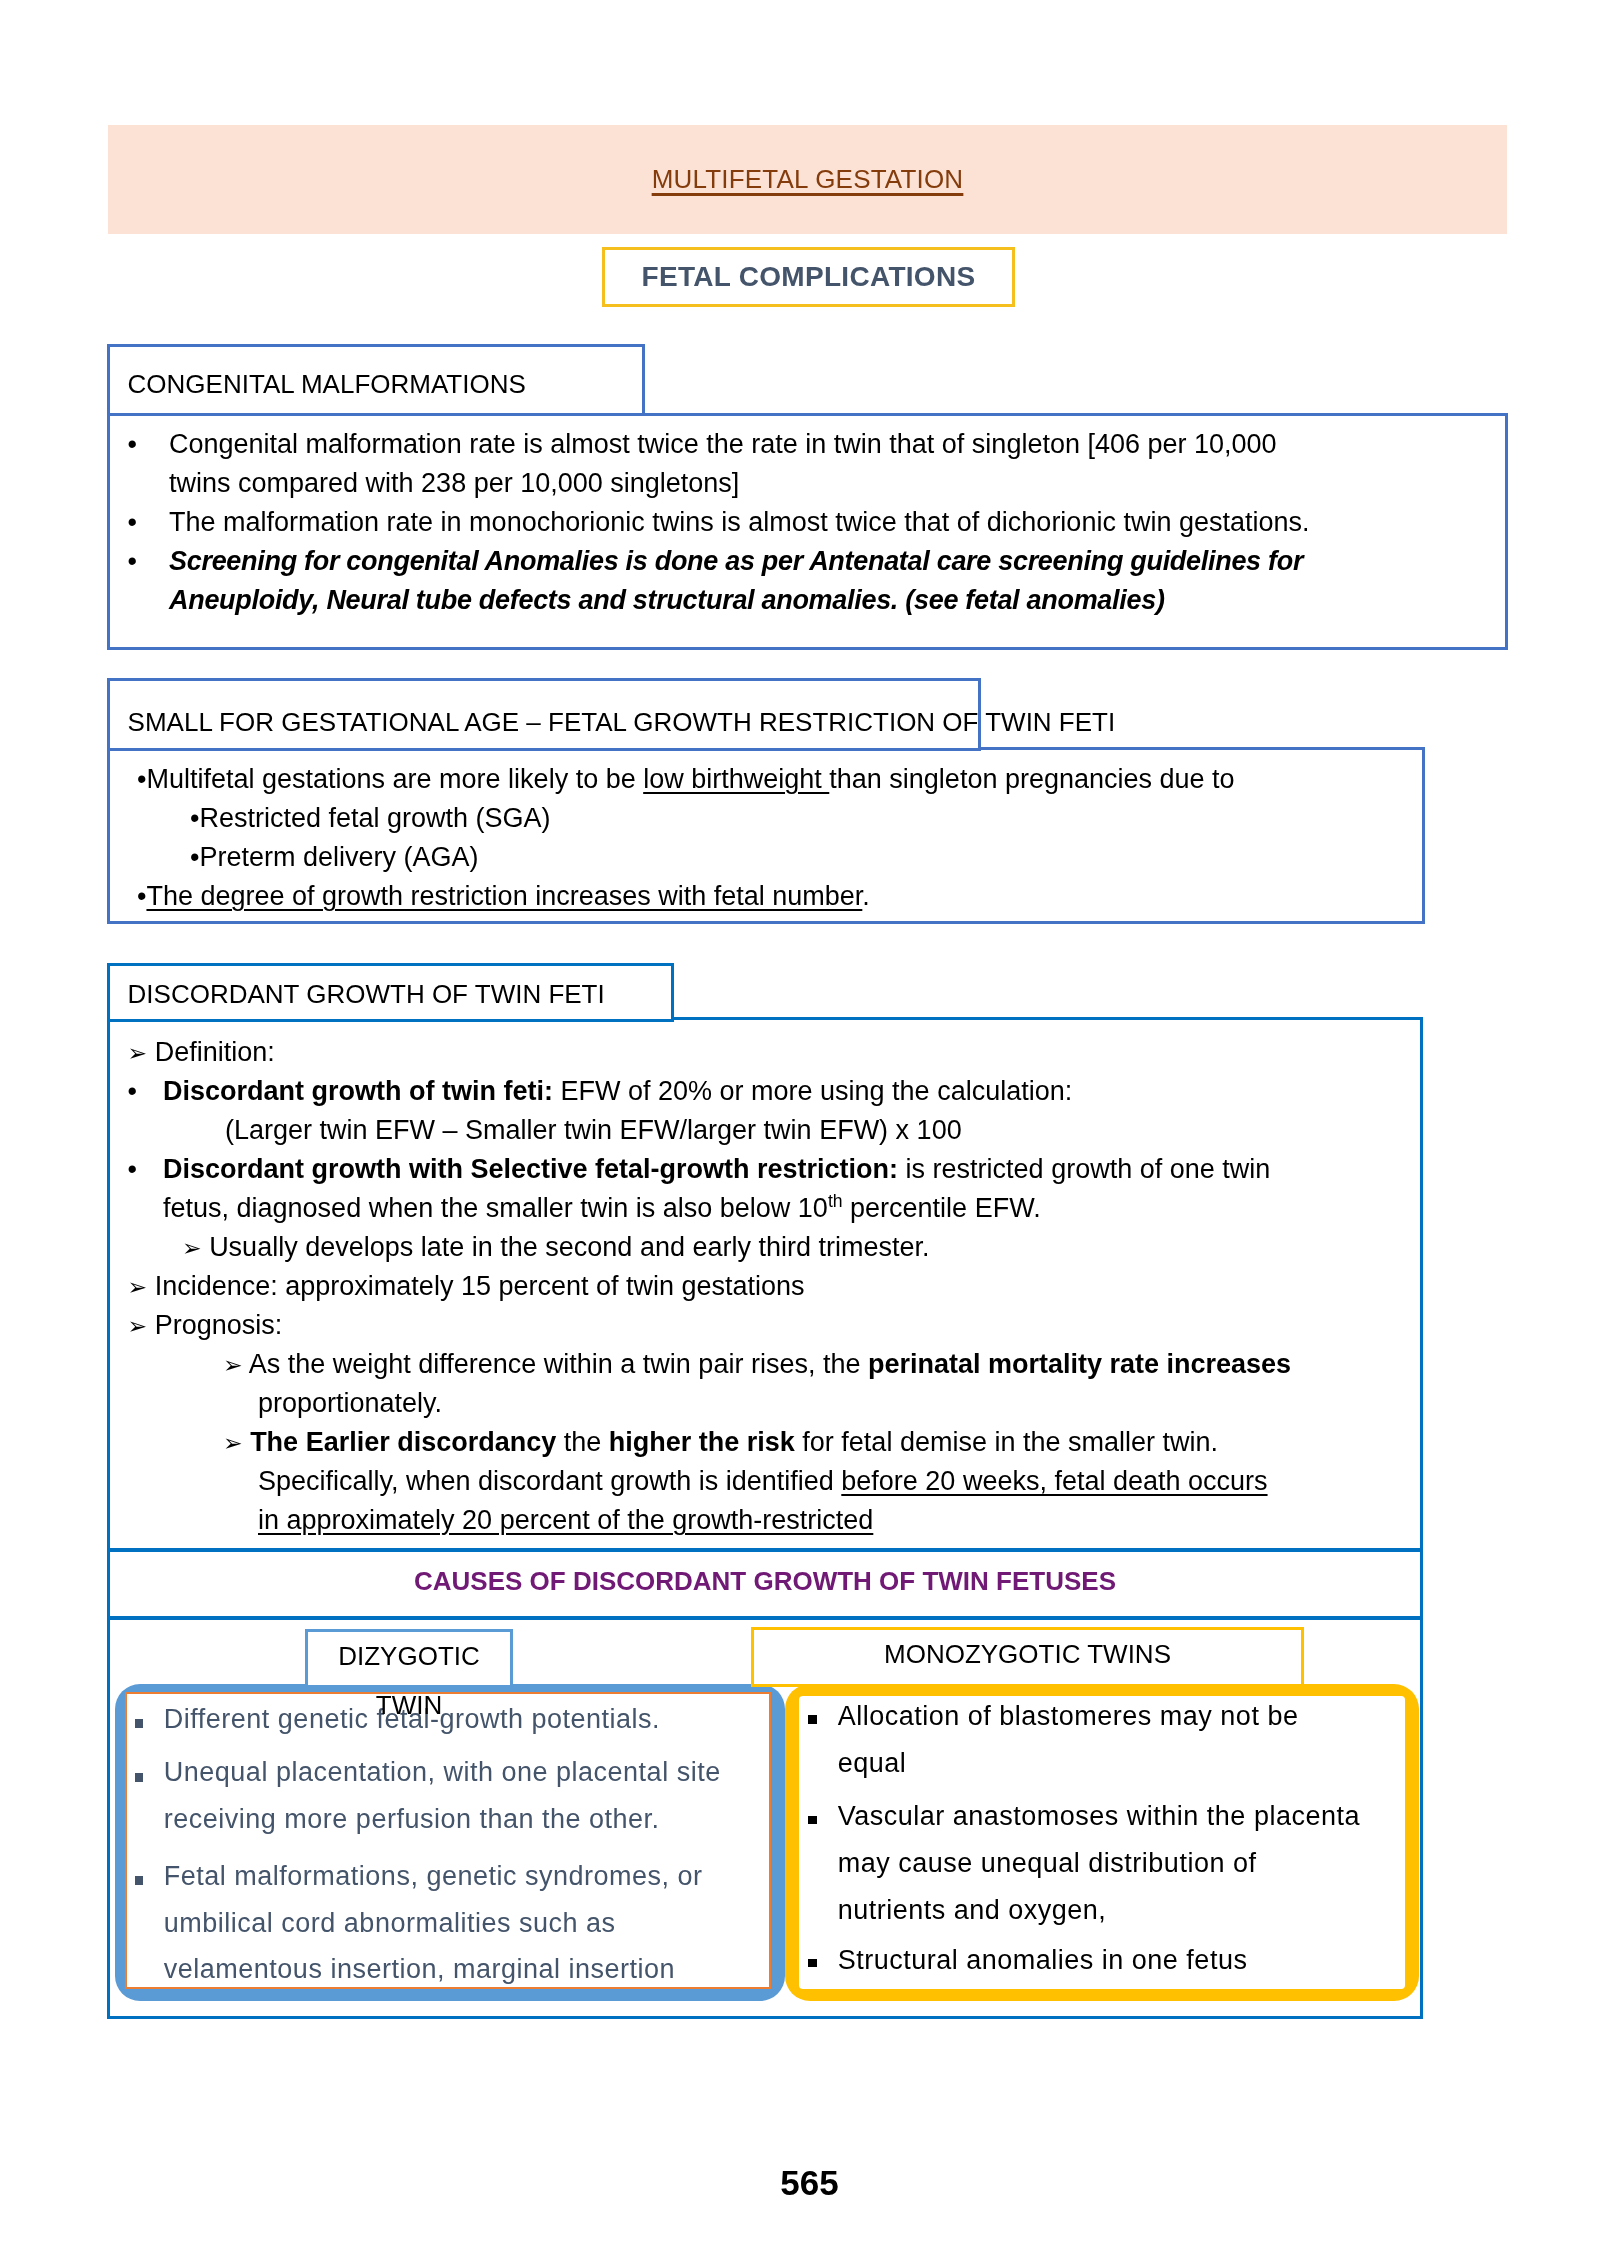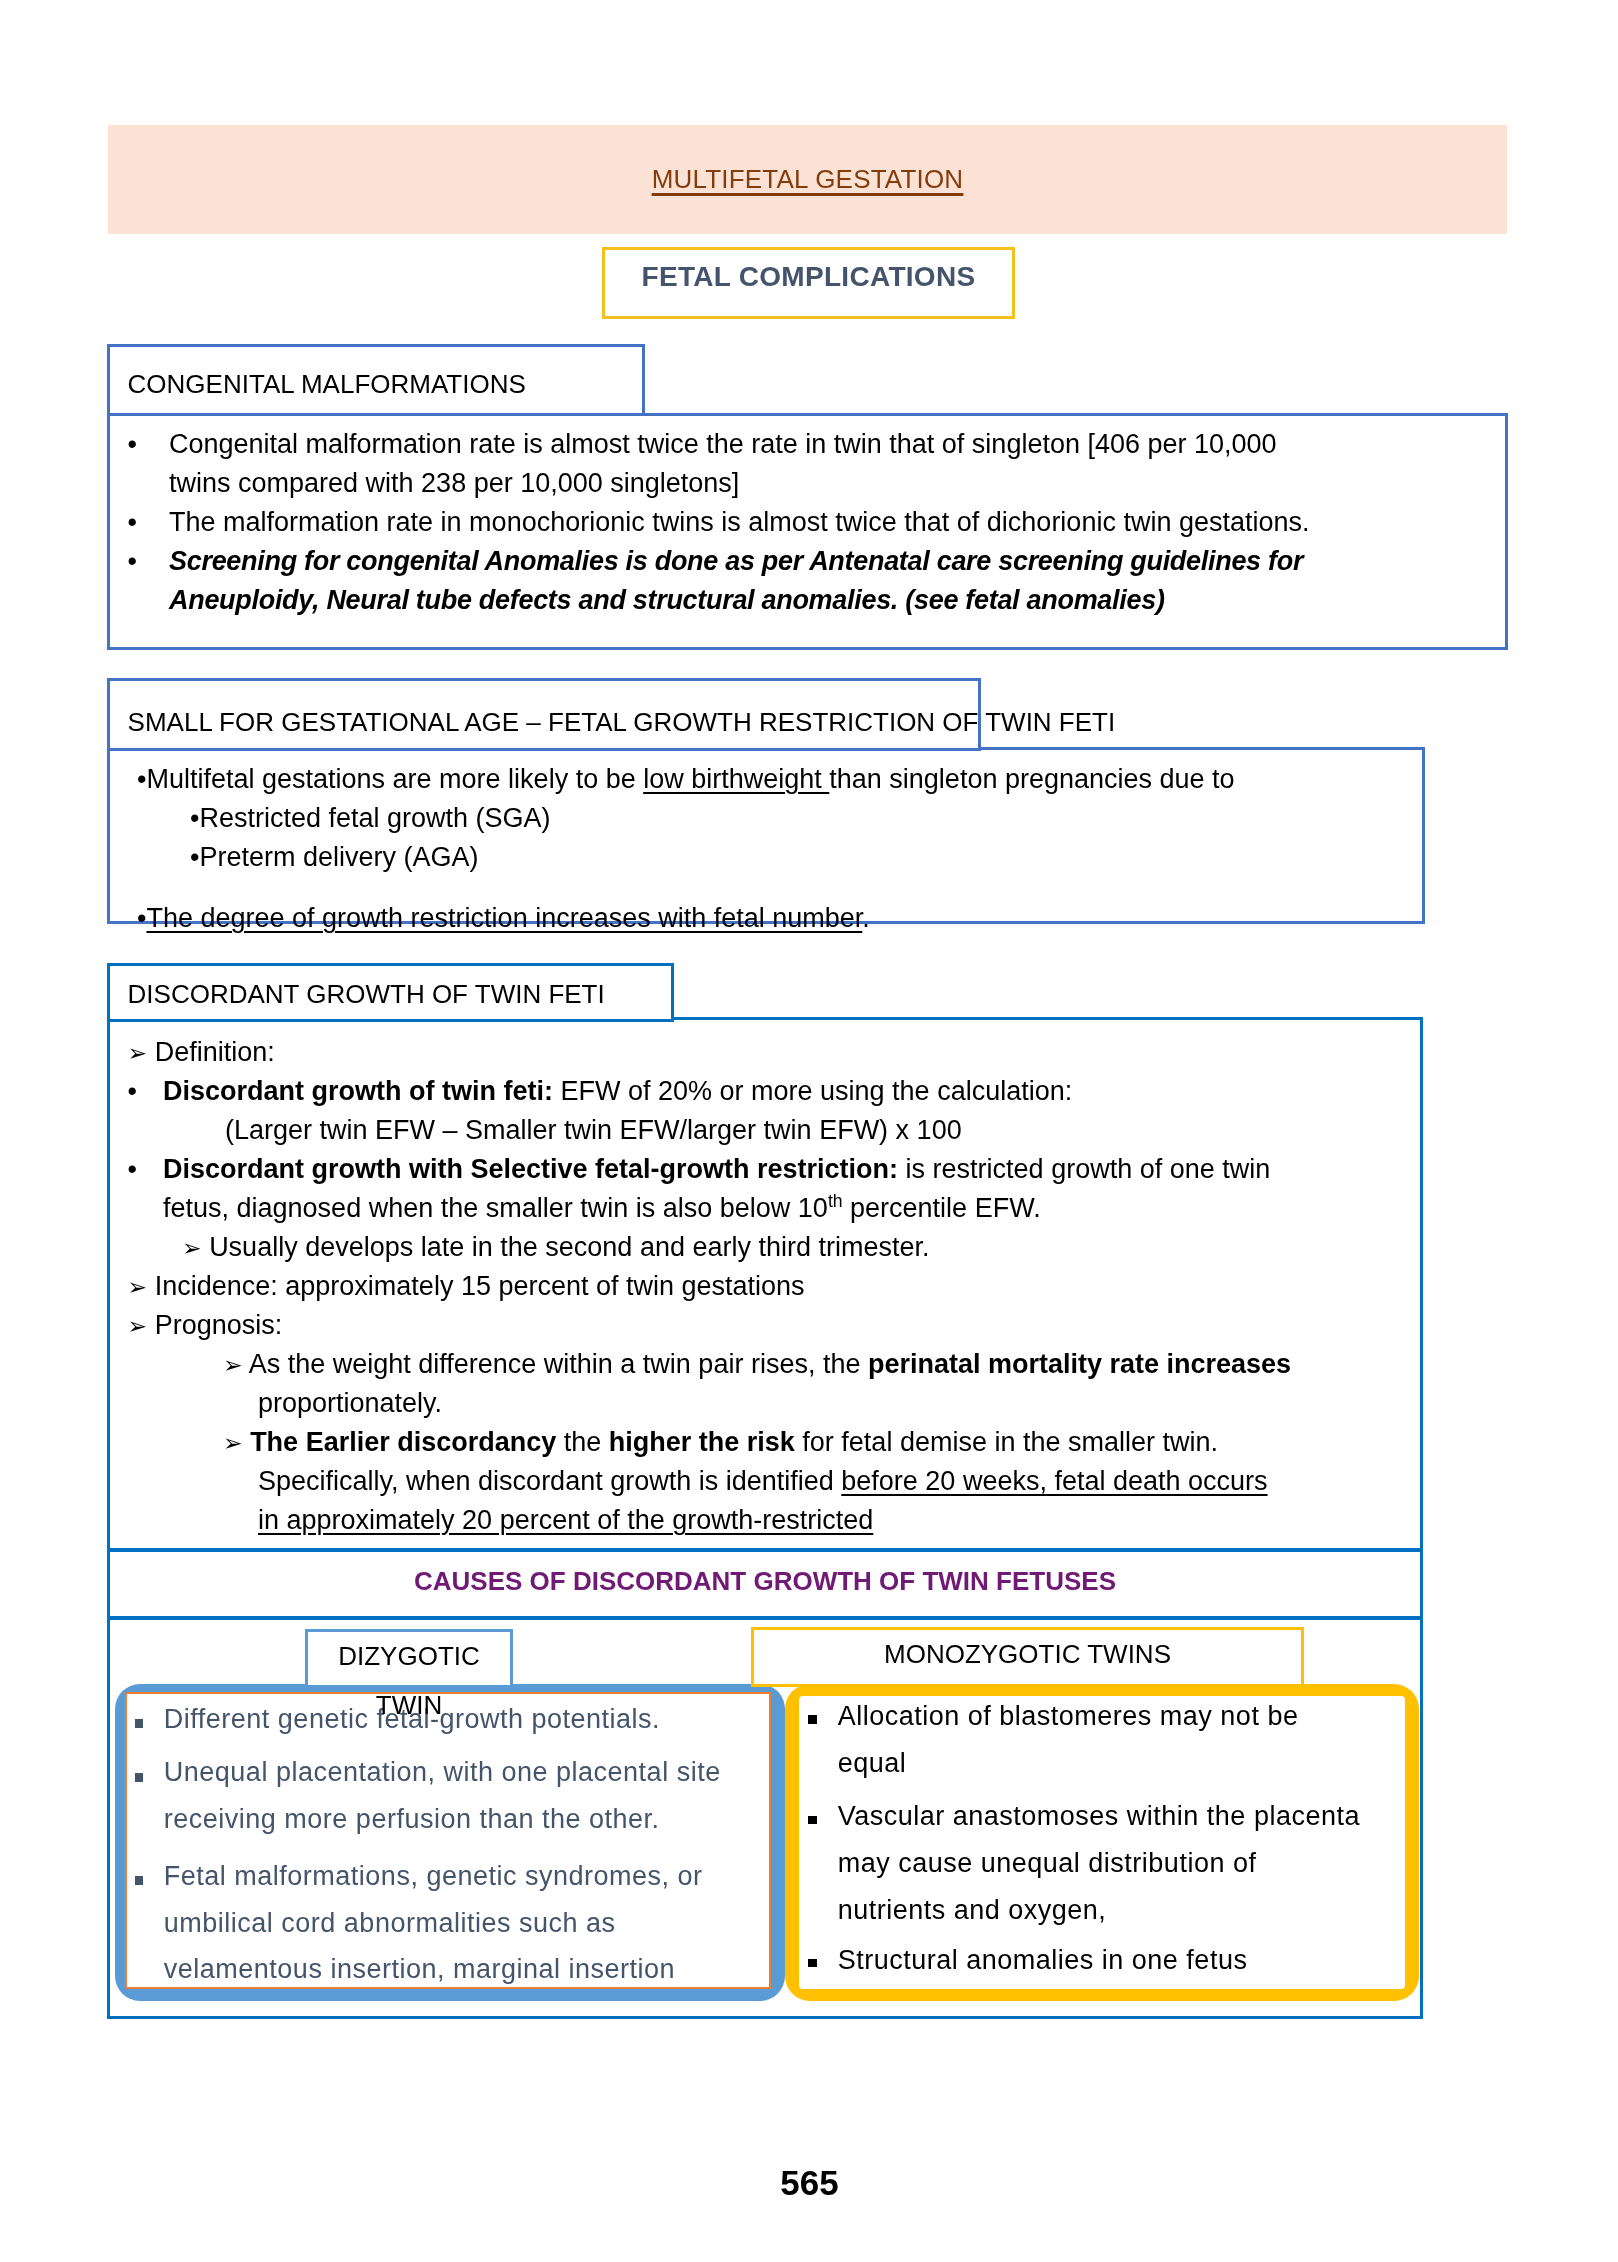--- a/index.html
+++ b/index.html
@@ -9,21 +9,21 @@
     overflow: hidden;
   }
   .abs { position: absolute; box-sizing: border-box; }
   .banner { left: 108px; top: 125px; width: 1399px; height: 109px; background: #FBE2D5; }
   .banner-title {
     position: absolute; left: 0; right: 0; top: 39px; text-align: center;
     color: #843C0C; font-size: 26px; text-decoration: underline; text-decoration-thickness: 2.9px;
     text-underline-offset: 4.9px; letter-spacing: 0.2px;
   }
   .fc-box {
-    left: 602px; top: 247px; width: 413px; height: 72px; border: 3.9px solid #F5C01E; background: #fff;
+    left: 602px; top: 247px; width: 413px; height: 60px; border: 3.9px solid #F5C01E; background: #fff;
     text-align: center; line-height: 53px; font-weight: bold; color: #44546A; font-size: 28px;
     letter-spacing: 0.3px;
   }
   .sec-head {
     border: 3.9px solid #4472C4; background: #fff; font-size: 26px; padding-left: 17.6px;
     display: flex; align-items: center; white-space: nowrap;
   }
   .sec-body { border: 3.9px solid #4472C4; background: #fff; }
   .disc { border-color: #0070C0; }
   .line { position: absolute; font-size: 27px; white-space: nowrap; line-height: 39px; }
@@ -69,21 +69,21 @@
   <span class="line" style="left:59px; top:126px; font-weight:bold; font-style:italic; letter-spacing:-0.3px;">Screening for congenital Anomalies is done as per Antenatal care screening guidelines for</span>
 </div>
 <div class="abs sec-head" style="left:107px; top:344px; width:538px; height:72px; padding-top:9.8px;">
   <span>CONGENITAL MALFORMATIONS</span>
 </div>
 
 <div class="abs sec-body" style="left:107px; top:747px; width:1318px; height:177px;">
   <span class="line" style="left:27px; top:9.8px;"><span>•</span><span>Multifetal gestations are more likely to be </span><u>low birthweight </u><span>than singleton pregnancies due to</span></span>
   <span class="line" style="left:80px; top:49px;"><span>•</span><span>Restricted fetal growth (SGA)</span></span>
   <span class="line" style="left:80px; top:88px;"><span>•</span><span>Preterm delivery (AGA)</span></span>
-  <span class="line" style="left:27px; top:127px;margin-top:22px;"><span>•</span><u>The degree of growth restriction increases with fetal number</u><span>.</span></span>
+  <span class="line" style="left:27px; top:127px;"><span>•</span><u>The degree of growth restriction increases with fetal number</u><span>.</span></span>
 </div>
 <div class="abs sec-head" style="left:107px; top:678px; width:874px; height:73px; padding-top:16px;">
   <span>SMALL FOR GESTATIONAL AGE – FETAL GROWTH RESTRICTION OF TWIN FETI</span>
 </div>
 
 <div class="abs sec-body disc" style="left:107px; top:1017px; width:1316px; height:1002px;">
   <span class="line" style="left:17.6px; top:12.7px;"><span class="arrow">➢</span> <span>Definition:</span></span>
   <span class="bul" style="left:17.6px; top:52px;">•</span>
   <span class="line" style="left:53px; top:52px;"><b>Discordant growth of twin feti:</b><span> EFW of 20% or more using the calculation:</span></span>
   <span class="line" style="left:115px; top:91px;">(Larger twin EFW – Smaller twin EFW/larger twin EFW) x 100</span>

